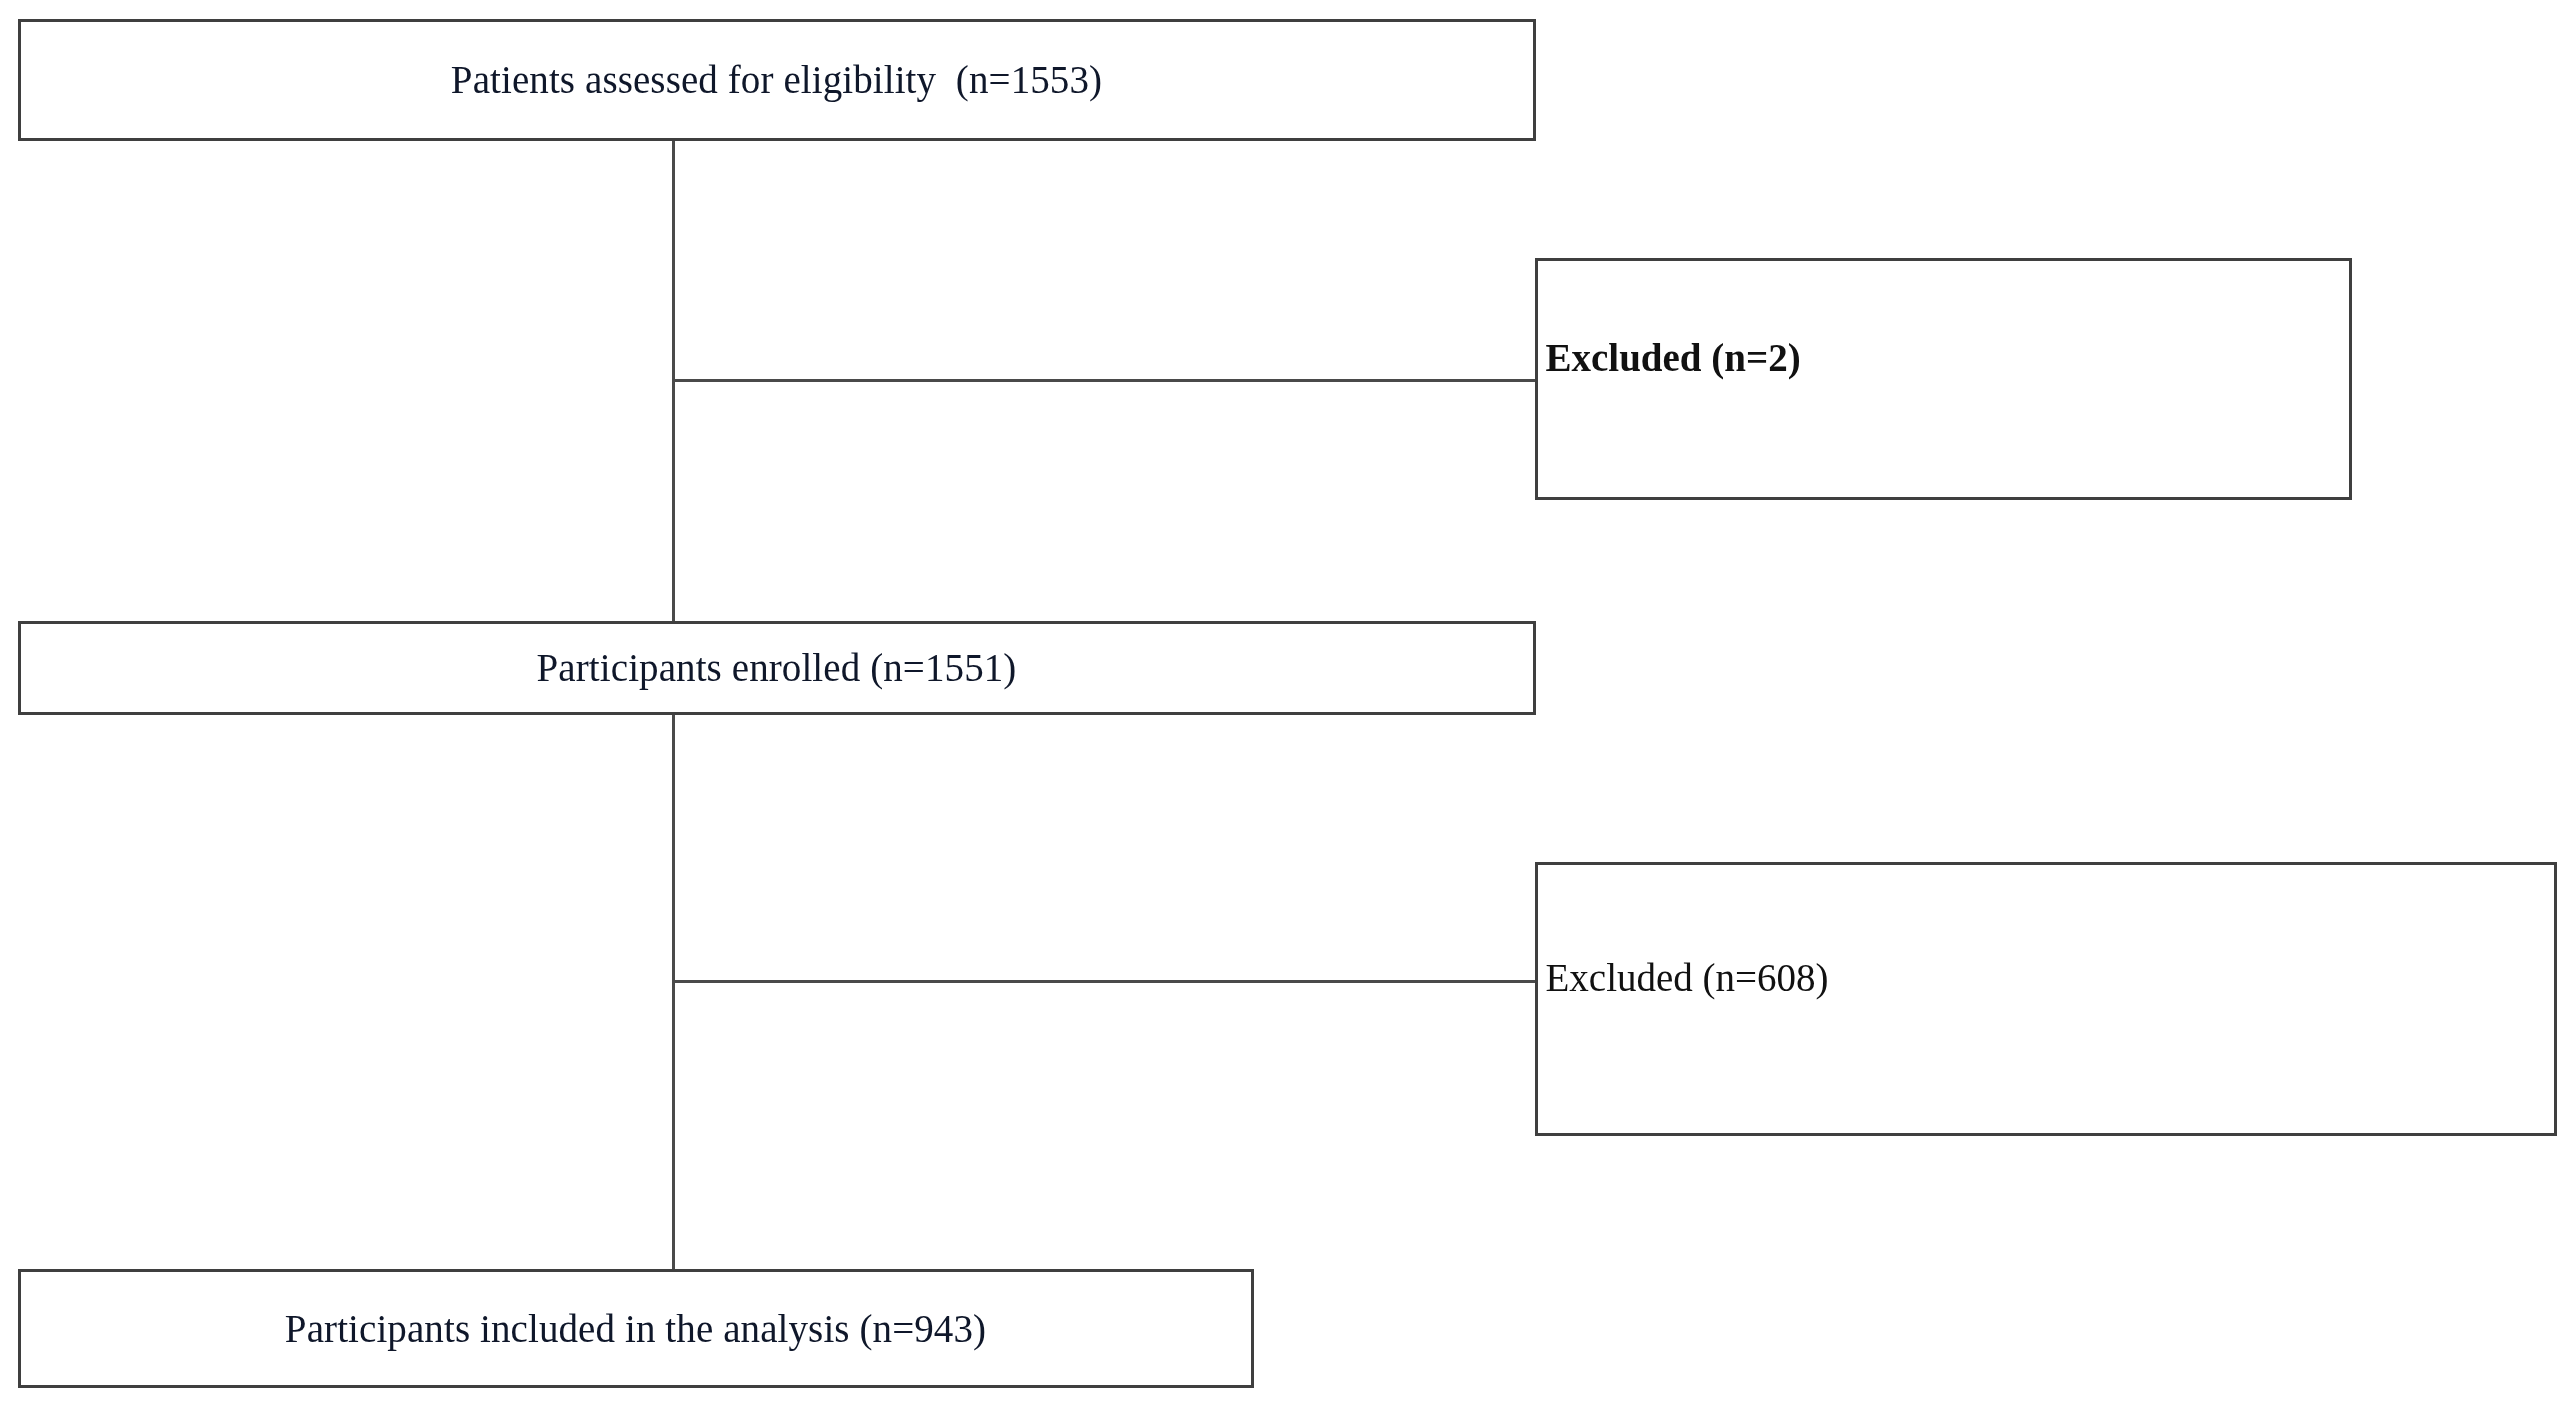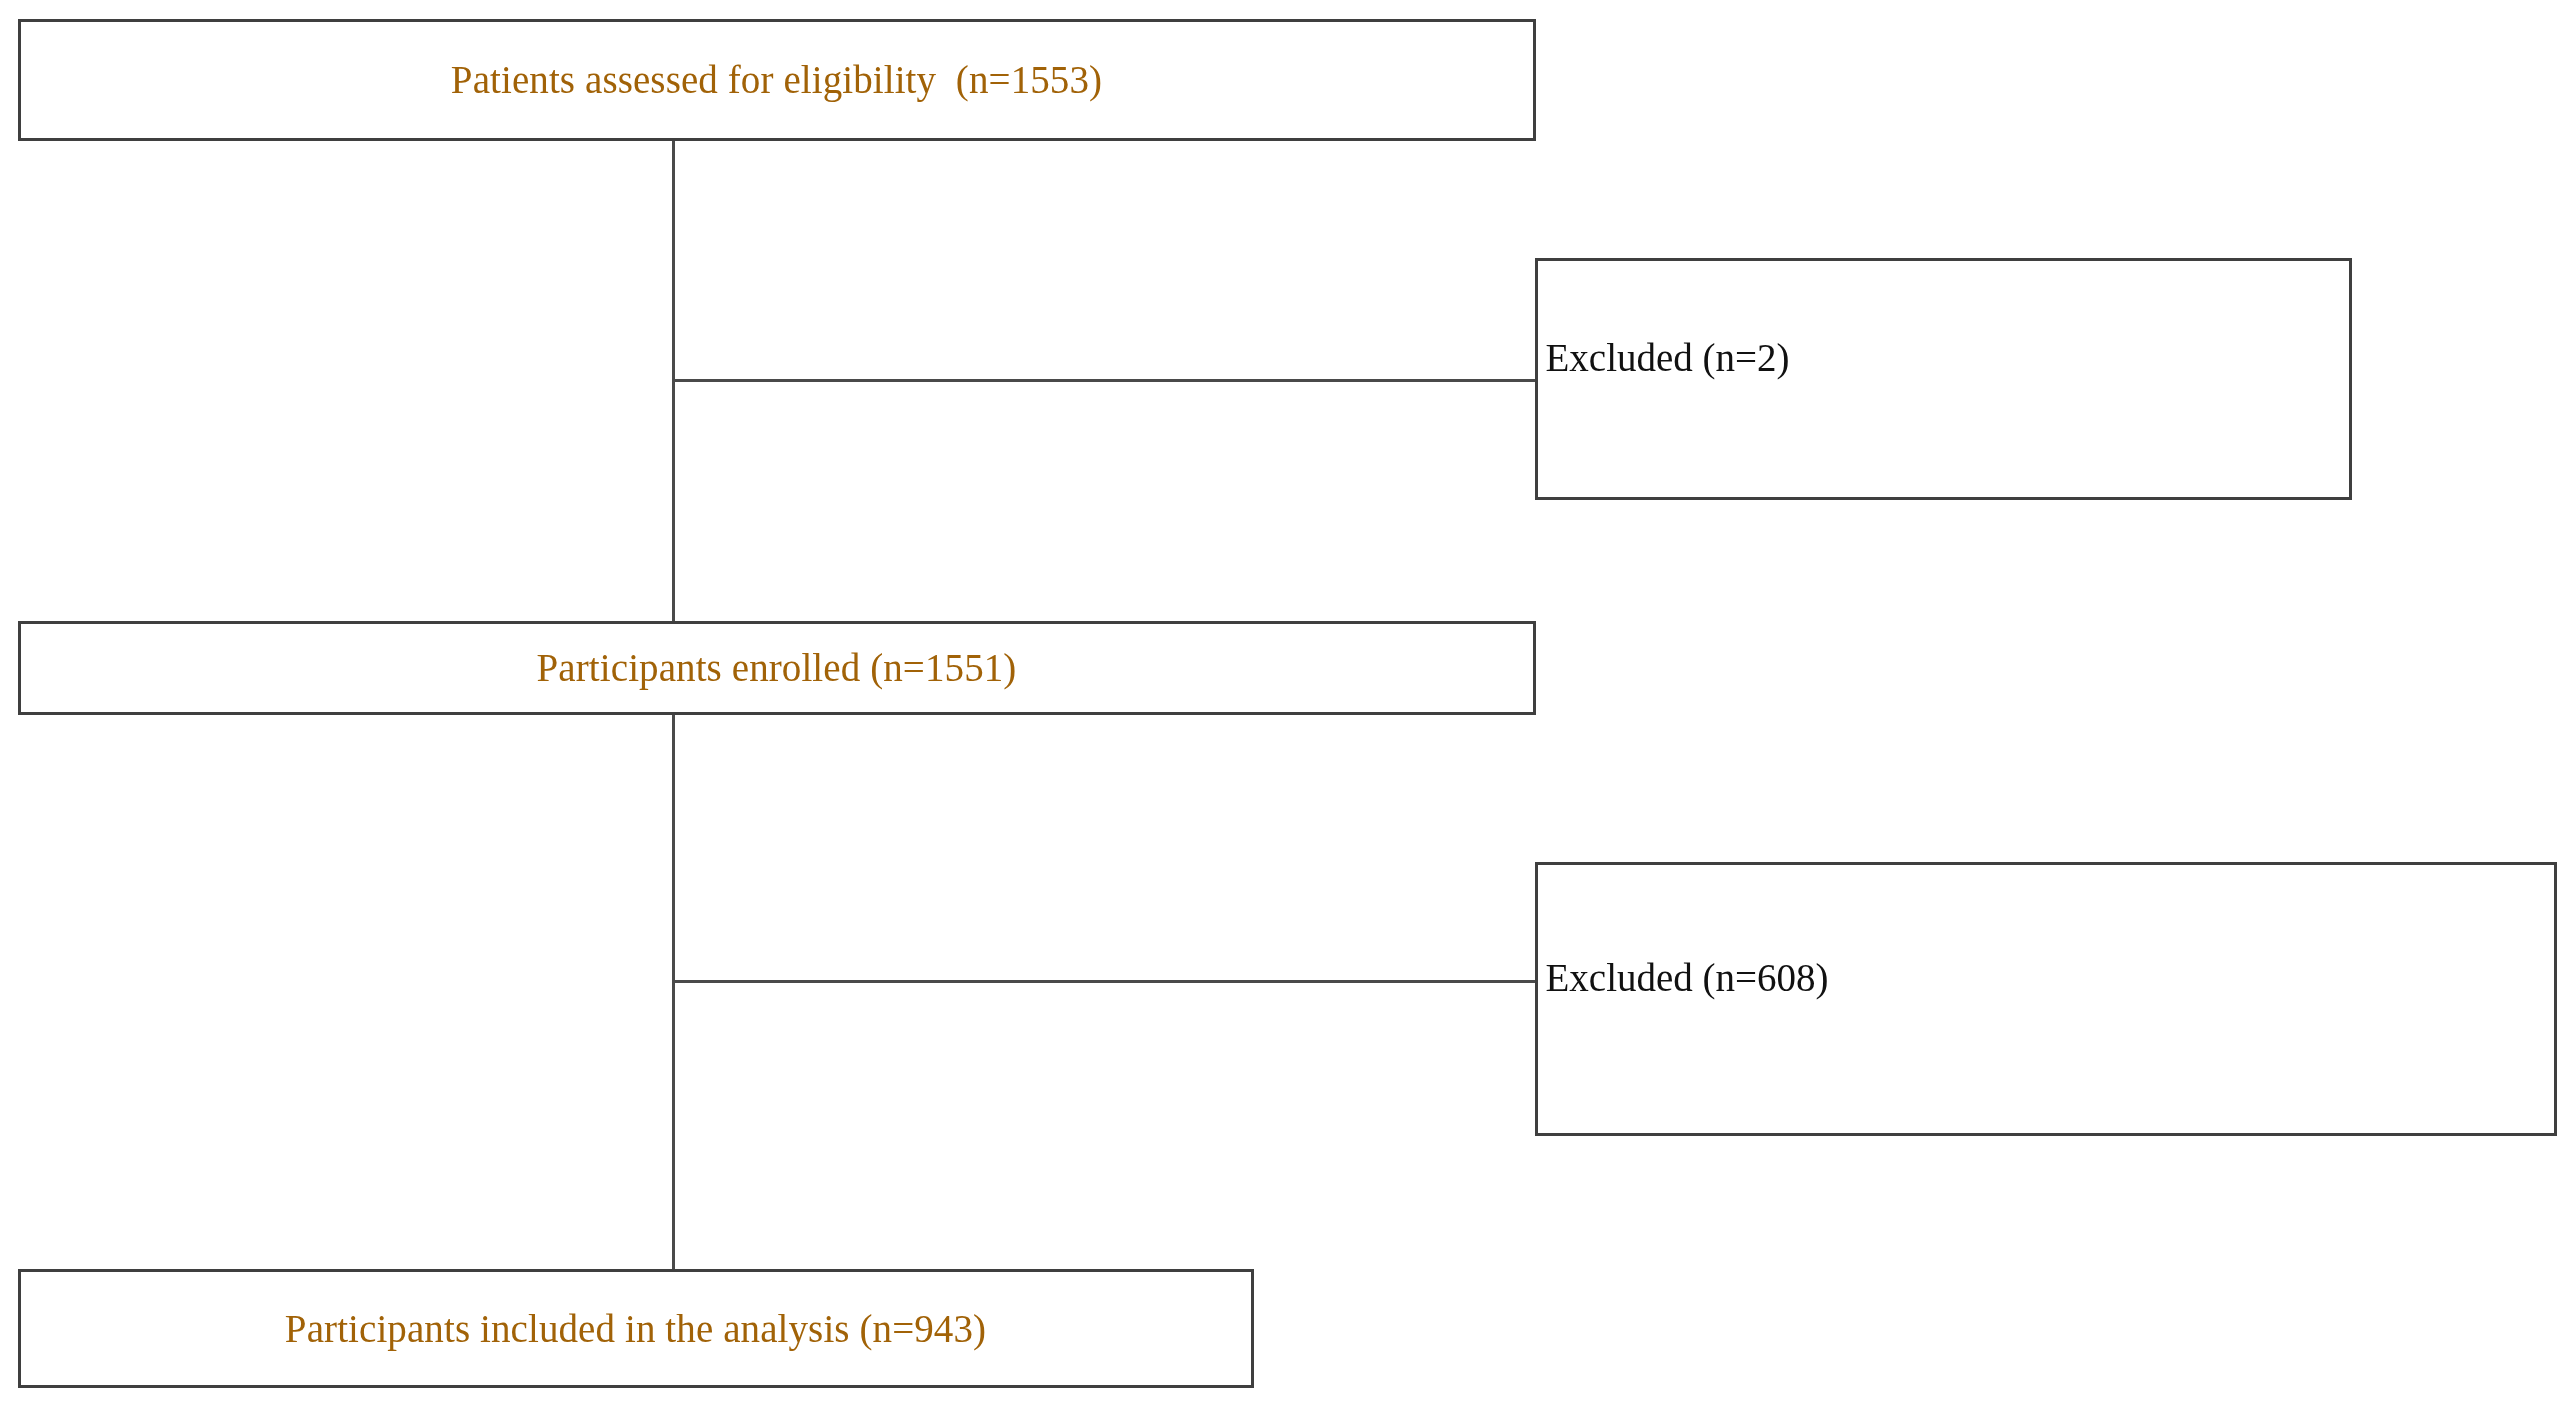--- a/index.html
+++ b/index.html
@@ -38,32 +38,32 @@
   }
   .node-left {
     align-items: flex-start;
     text-align: left;
   }
 
   .node-text {
     font-size: 39px;
     line-height: 1.12;
     letter-spacing: 0.1px;
-    color: #a16207;
+    color: #0f172a;
     white-space: pre-wrap;
     font-family: "Liberation Serif", "DejaVu Serif", serif;
   }
 
   
   .node-a { left: 17.5px;  top: 19px;   width: 1518px; height: 122px; }
   .node-c { left: 17.5px;  top: 621px;  width: 1518px; height: 94px; }
   .node-e { left: 17.5px;  top: 1269px; width: 1236px; height: 119px; }
 
   
-  .node-b { left: 1535px; top: 258px;  width: 817px; height: 242px; }
+  .node-b { left: 1535px; top: 258px;  width: 817px; height: 242px; font-weight: bold; }
   .node-d { left: 1535px; top: 862px; width: 1022px; height: 274px; }
 
   .node-b .node-body,
   .node-d .node-body {
     padding-left: 7.5px;
     width: 100%;
     box-sizing: border-box;
   }
   .excl-head {
     font-size: 39px;

